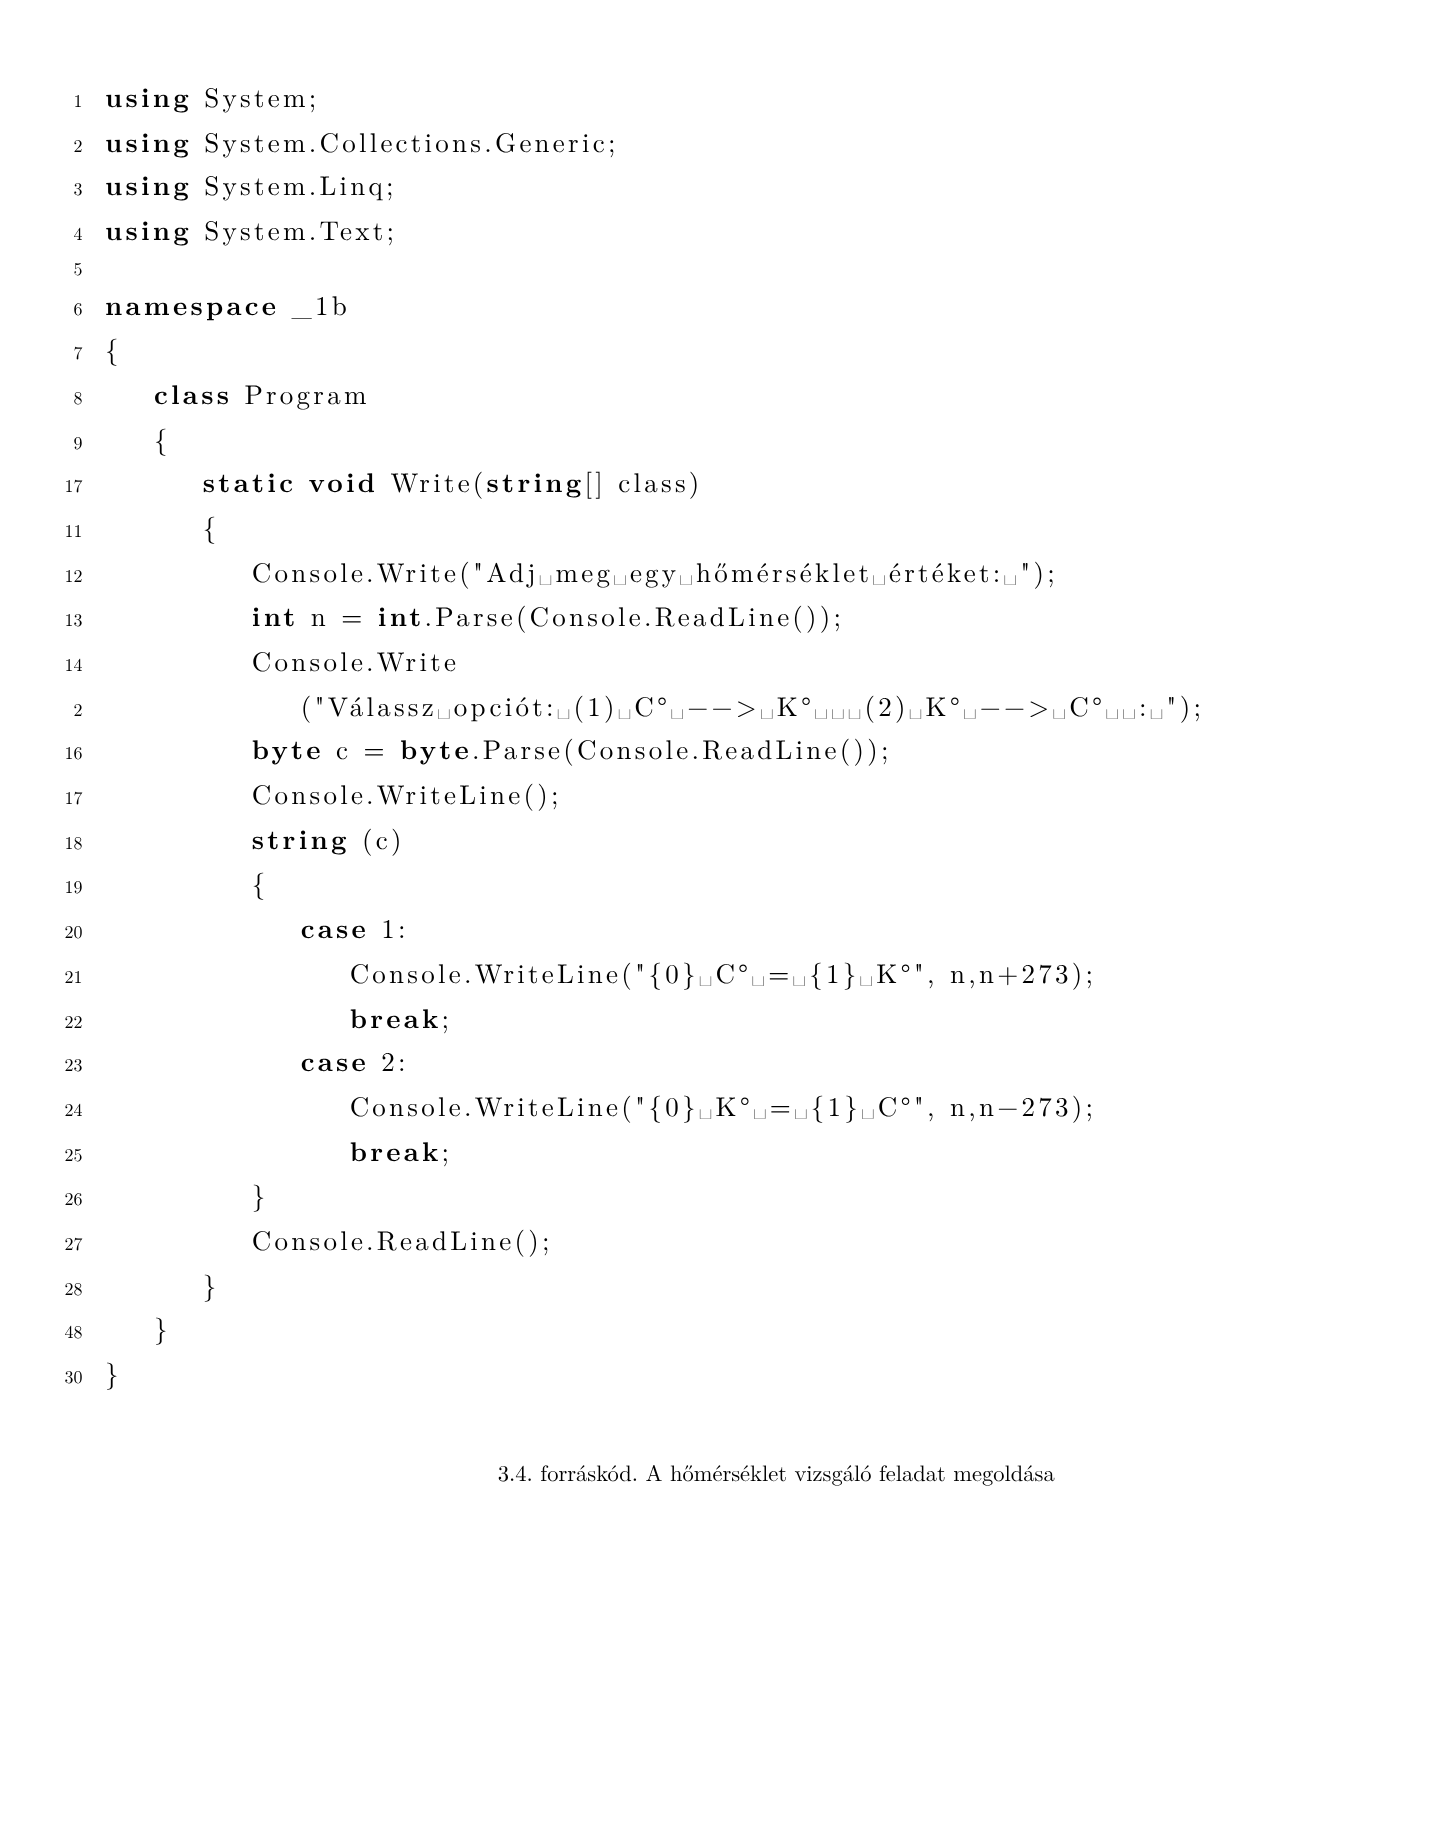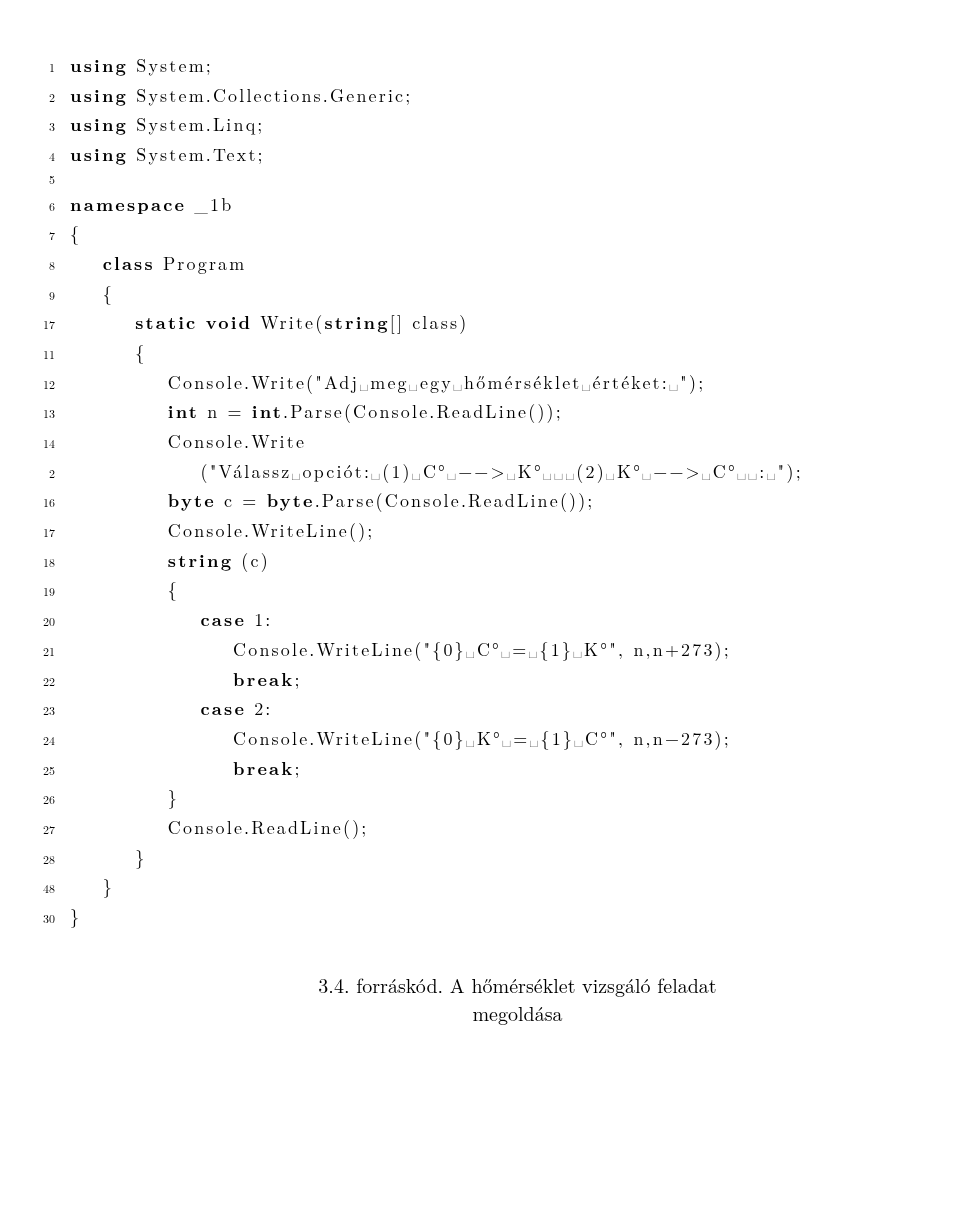--- a/index.html
+++ b/index.html
@@ -33,21 +33,21 @@
     letter-spacing: 0.12em;
   }
   .kw {
     font-weight: bold;
   }
   .caption {
     text-align: center;
     margin-top: 40px;
     margin-left: 280px;
     margin-right: 180px;
-    font-size: 20px;
+    font-size: 15px;
     line-height: 1.4;
   }
 </style>
 </head>
 <body>
 
 <div class="code-block" id="code-listing">
     <div class="code-line">
       <span class="lineno">1</span>
       <span class="code"><span class="kw">using</span><span> System;</span></span>

